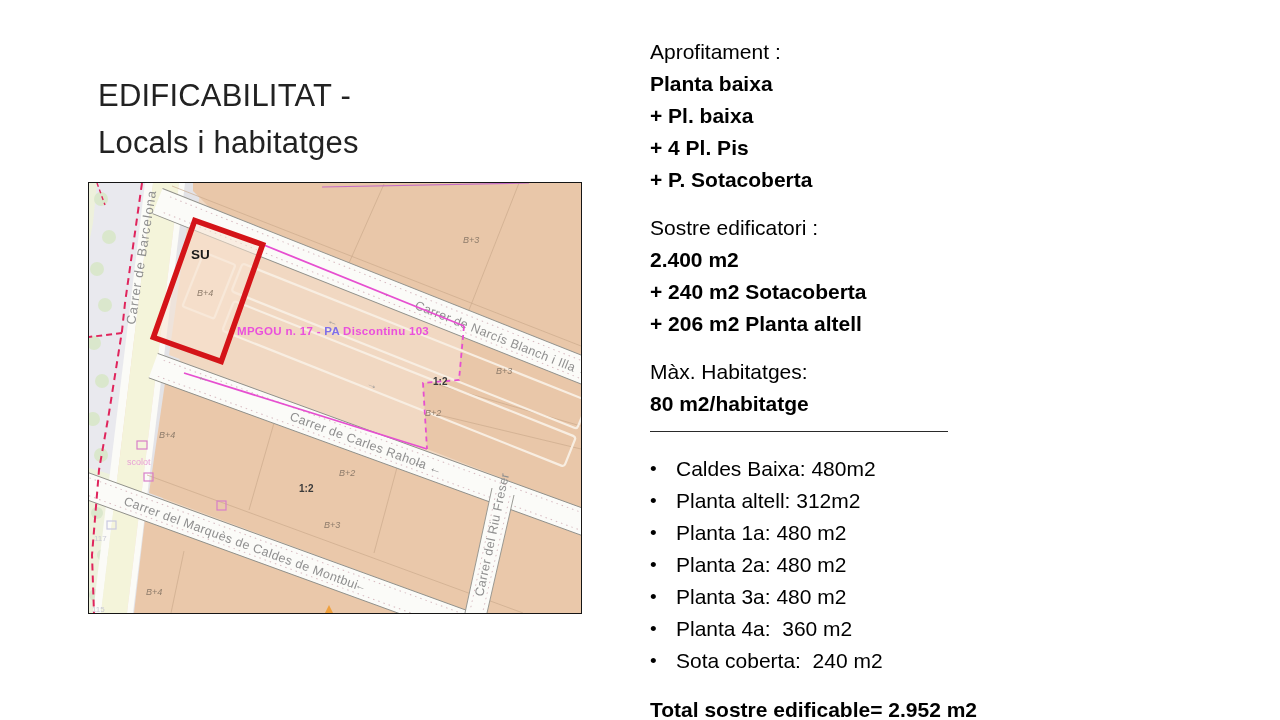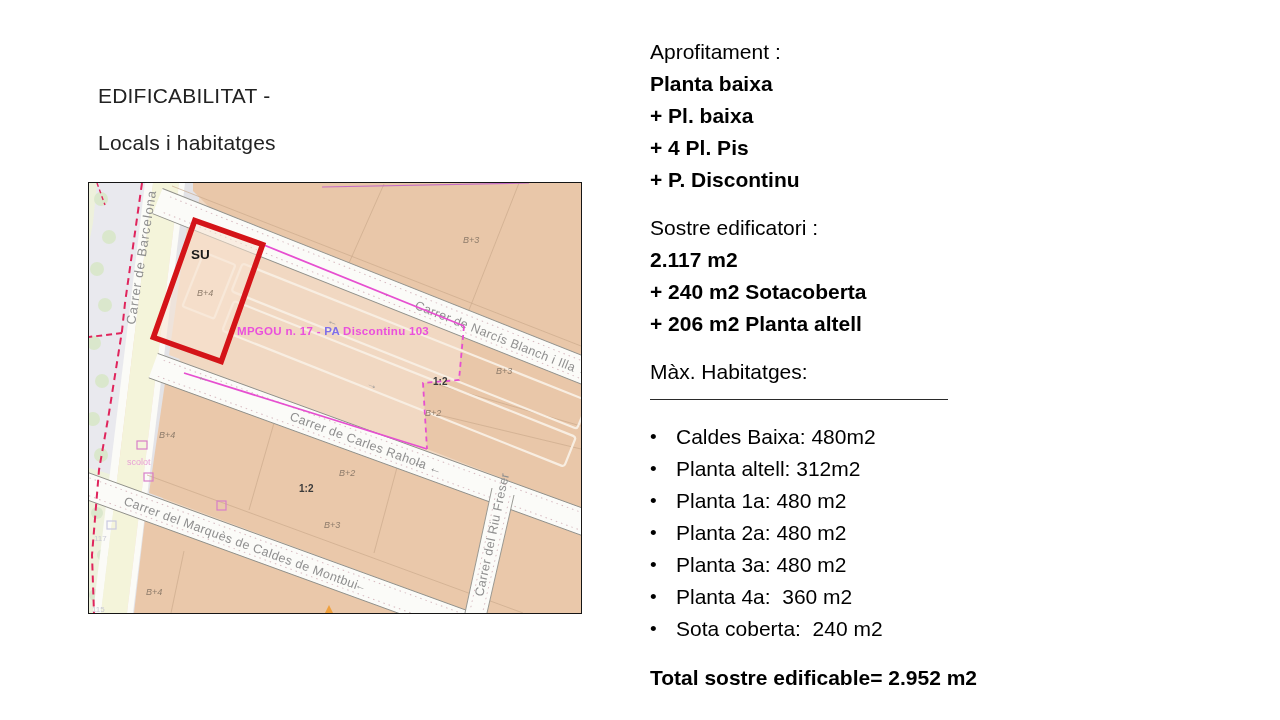--- a/index.html
+++ b/index.html
@@ -1,19 +1,19 @@
 <!DOCTYPE html>
 <html><head>
 <meta charset="utf-8">
 <style>
   html,body{margin:0;padding:0;background:#ffffff;}
   body{width:1280px;height:720px;position:relative;overflow:hidden;
        font-family:"Liberation Sans", sans-serif;color:#000;}
 
-  .title{position:absolute;left:98px;top:72px;font-size:21px;line-height:47px;
+  .title{position:absolute;left:98px;top:72px;font-size:31px;line-height:47px;
          color:#222;font-weight:400;letter-spacing:.2px;}
 
   .map-box{position:absolute;left:88px;top:182px;width:492px;height:430px;
            border:1.5px solid #151515;background:#f0d9c4;}
   .map-box svg{display:block;width:100%;height:100%;}
 
   .right-col{position:absolute;left:650px;top:36px;width:440px;font-size:21px;line-height:32px;}
   .sec{margin:0 0 16px 0;}
   .sec .hd{font-weight:400;}
   .sec .ln{font-weight:700;}
@@ -187,32 +187,33 @@
 </svg>
 </div>
 
 <div class="right-col">
 
   <div class="sec">
     <div class="hd">Aprofitament :</div>
     <div class="ln">Planta baixa</div>
     <div class="ln">+ Pl. baixa</div>
     <div class="ln">+ 4 Pl. Pis</div>
-    <div class="ln">+ P. Discontinu</div>
+    <div class="ln">+ P. Sotacoberta</div>
   </div>
 
   <div class="sec">
     <div class="hd">Sostre edificatori :</div>
-    <div class="ln">2.117 m2</div>
+    <div class="ln">2.400 m2</div>
     <div class="ln">+ 240 m2 Sotacoberta</div>
     <div class="ln">+ 206 m2 Planta altell</div>
   </div>
 
   <div class="sec" style="margin-bottom:0;">
     <div class="hd">Màx. Habitatges:</div>
+    <div class="ln">80 m2/habitatge</div>
   </div>
 
   <div class="divider"></div>
 
   <div class="blist">
     <div class="li">
         <span class="b">•</span>
         <span class="t">Caldes Baixa: 480m2</span>
       </div>
     <div class="li">

